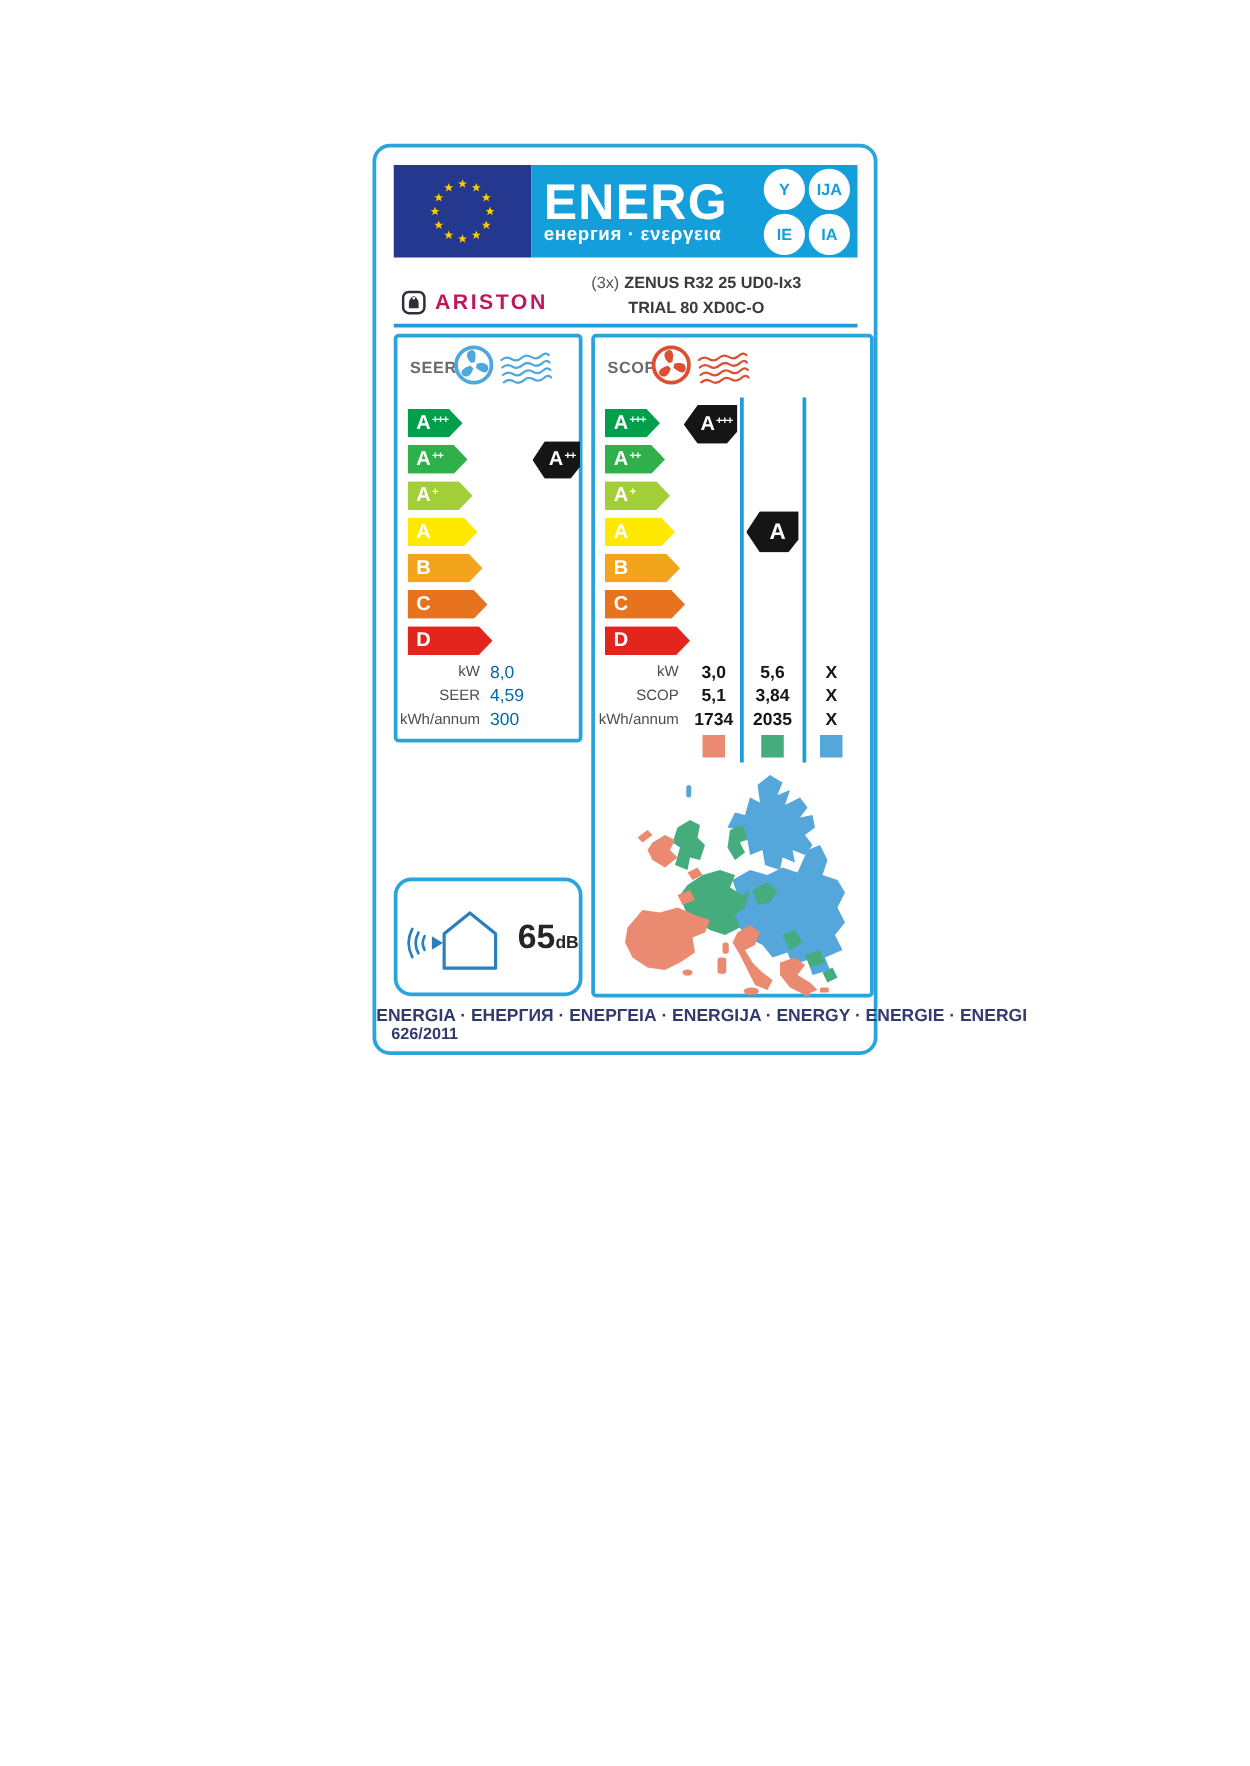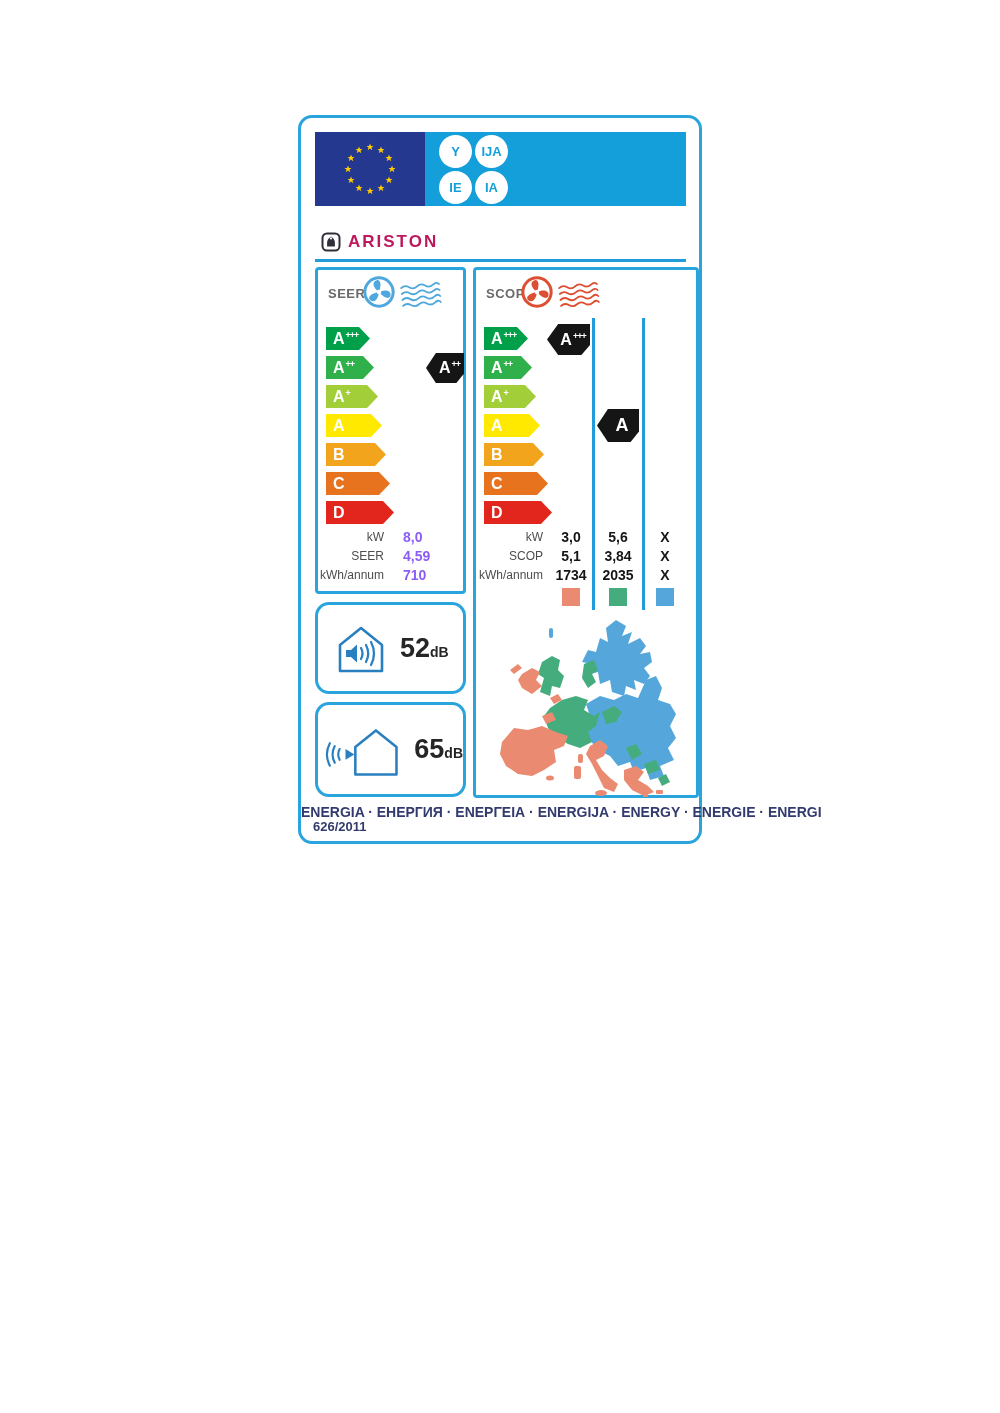--- a/index.html
+++ b/index.html
@@ -52,21 +52,21 @@
                display:flex; align-items:center; justify-content:center; padding-left:8px; }
   .black-arw sup { font-size:9px; font-weight:bold; letter-spacing:-1px; position:relative; top:-4px; left:1px; }
   .seer-black { left:108px; top:83px; width:38px; height:30px; font-size:16px; }
   .scop-black-warm { left:71px; top:54px; width:43px; height:31px; font-size:16px; }
   .scop-black-avg  { left:121px; top:139px; width:42px; height:33px; font-size:18px; }
 
   
   .seer-vals { position:absolute; left:0; top:257px; width:100%; }
   .sv-row { display:flex; height:19px; align-items:center; }
   .sv-label { flex:0 0 74px; text-align:right; font-size:12px; color:#4D4D4D; padding-right:8px; }
-  .sv-value { font-size:14px; font-weight:bold; color:#8b5cf6;margin-left:11px; }
+  .sv-value { font-size:14px; font-weight:normal; color:#0369a1; }
 
   
   .scop-vals { position:absolute; left:0; top:257px; width:100%; }
   .cv-row { display:grid; grid-template-columns:73px 44px 50px 44px; height:19px; align-items:center; }
   .cv-label { text-align:right; font-size:12px; color:#4D4D4D; padding-right:6px; }
   .cv-val { text-align:center; font-size:14px; font-weight:bold; color:#151515; }
 
   .vline { position:absolute; top:48px; width:3px; height:292px; background:#1F9CD9; }
   .vline1 { left:116px; } .vline2 { left:166px; }
 
@@ -109,36 +109,46 @@
             <use href="#st" x="66" y="56"></use>
           <use href="#st" x="55" y="59"></use>
             <use href="#st" x="44" y="56"></use>
             <use href="#st" x="36" y="48"></use>
           <use href="#st" x="33" y="37"></use>
             <use href="#st" x="36" y="26"></use>
             <use href="#st" x="44" y="18"></use>
         </svg>
       </div>
       <div class="band">
+        <div class="band-left">
+          <div class="energ-title">ENERG</div>
+          <div class="energ-sub">енергия · ενεργεια</div>
+        </div>
         <div class="circles">
           <div class="circle">Y</div>
           <div class="circle">IJA</div>
           <div class="circle">IE</div>
           <div class="circle">IA</div>
         </div>
       </div>
     </div>
 
     <div class="brand">
       <svg width="20" height="20" viewBox="0 0 20 20">
         <rect x="1.5" y="1.5" width="17" height="17" rx="4.5" fill="none" stroke="#2F2F3A" stroke-width="2"></rect>
         <path d="M10,4.6 C7.1,6.6 6.1,8.3 6.1,10.8 L6.1,14.6 L13.9,14.6 L13.9,10.8 C13.9,8.3 12.9,6.6 10,4.6 Z" fill="#2F2F3A"></path>
         <circle cx="10" cy="6.4" r="1.1" fill="#fff"></circle>
       </svg>
       <span class="brand-name">ARISTON</span>
+    </div>
+    <div class="models">
+      <div class="model-l1">
+        <span class="model-prefix">(3x)</span><span>ZENUS R32 25 UD0-Ix3</span>
+      </div>
+      <div class="model-l2">TRIAL 80 XD0C-O</div>
     </div>
     <div class="divider"></div>
 
     <div class="panel seer-panel">
       <div class="panel-title">SEER</div>
       <svg class="fan" width="34" height="34" viewBox="0 0 36 36">
         <circle cx="18" cy="18" r="15" fill="none" stroke="#4FA8DD" stroke-width="3.2"></circle>
         <g fill="#4FA8DD">
           <path d="M18,18 C11,13 10.5,7 15.5,5.5 C19.5,4.5 21,10 18,18 Z"></path>
           <path d="M18,18 C11,13 10.5,7 15.5,5.5 C19.5,4.5 21,10 18,18 Z" transform="rotate(120 18 18)"></path>
@@ -192,21 +202,21 @@
         <div class="sv-row">
           <div class="sv-label">kW</div>
           <div class="sv-value">8,0</div>
         </div>
         <div class="sv-row">
           <div class="sv-label">SEER</div>
           <div class="sv-value">4,59</div>
         </div>
         <div class="sv-row">
           <div class="sv-label">kWh/annum</div>
-          <div class="sv-value">710</div>
+          <div class="sv-value">300</div>
         </div>
       </div>
     </div>
 
     <div class="panel scop-panel">
       <div class="panel-title">SCOP</div>
       <svg class="fan" width="34" height="34" viewBox="0 0 36 36">
         <circle cx="18" cy="18" r="15" fill="none" stroke="#DC4F32" stroke-width="3.2"></circle>
         <g fill="#DC4F32">
           <path d="M18,18 C11,13 10.5,7 15.5,5.5 C19.5,4.5 21,10 18,18 Z"></path>
@@ -317,34 +327,20 @@
             <ellipse cx="103" cy="177" rx="6" ry="3"></ellipse>
             <ellipse cx="52" cy="162" rx="4" ry="2.5"></ellipse>
             <path d="M126,154 L138,150 L146,156 L140,164 L150,170 L156,176 L146,180 L134,174 L126,164 Z"></path>
             <rect x="158" y="174" width="7" height="4" rx="1"></rect>
             <rect x="145" y="178" width="5" height="3" rx="1"></rect>
           </g>
         </svg>
       </div>
     </div>
 
-    <div class="noise-box indoor-box">
-      <svg width="62" height="58" viewBox="0 0 62 58">
-        <path d="M10,52 L10,26 L31,9 L52,26 L52,52 Z" fill="none" stroke="#2A7FC0" stroke-width="2.6" stroke-linejoin="round"></path>
-        <path d="M16,31 L21,31 L27,25.5 L27,43.5 L21,38 L16,38 Z" fill="#2A7FC0"></path>
-        <g fill="none" stroke="#2A7FC0" stroke-width="2.2" stroke-linecap="round">
-          <path d="M31,29 q3,5.5 0,11"></path>
-          <path d="M36,26 q4.5,8.5 0,17"></path>
-          <path d="M41,23 q6,11.5 0,23"></path>
-        </g>
-      </svg>
-      <div class="db-text">
-        <span class="db-val">52</span><span class="db-unit">dB</span>
-      </div>
-    </div>
 
     <div class="noise-box outdoor-box">
       <svg width="86" height="62" viewBox="0 0 86 62">
         <path d="M34,56 L34,28 L55,11 L76,28 L76,56 Z" fill="none" stroke="#2A7FC0" stroke-width="2.6" stroke-linejoin="round"></path>
         <path d="M24,30 L33,35.5 L24,41 Z" fill="#2A7FC0"></path>
         <g fill="none" stroke="#2A7FC0" stroke-width="2.2" stroke-linecap="round">
           <path d="M18,30 q-3,5.5 0,11"></path>
           <path d="M13,27 q-4.5,8.5 0,17"></path>
           <path d="M8,24 q-6,11.5 0,23"></path>
         </g>

